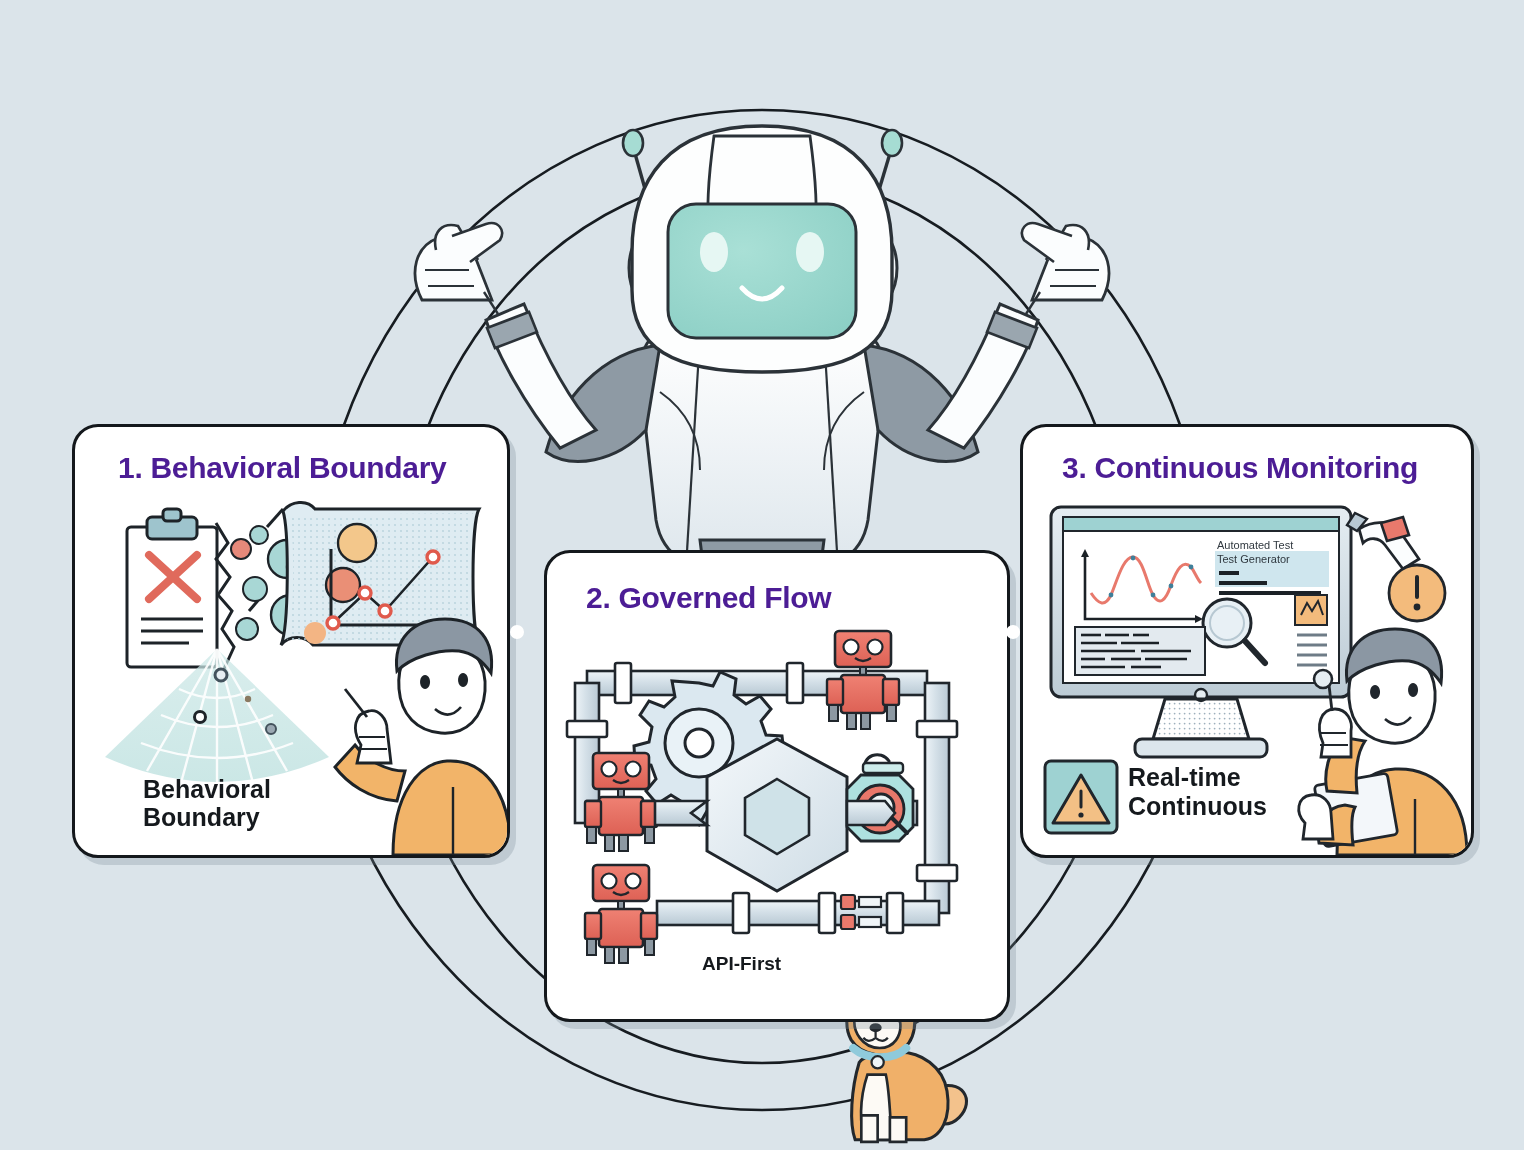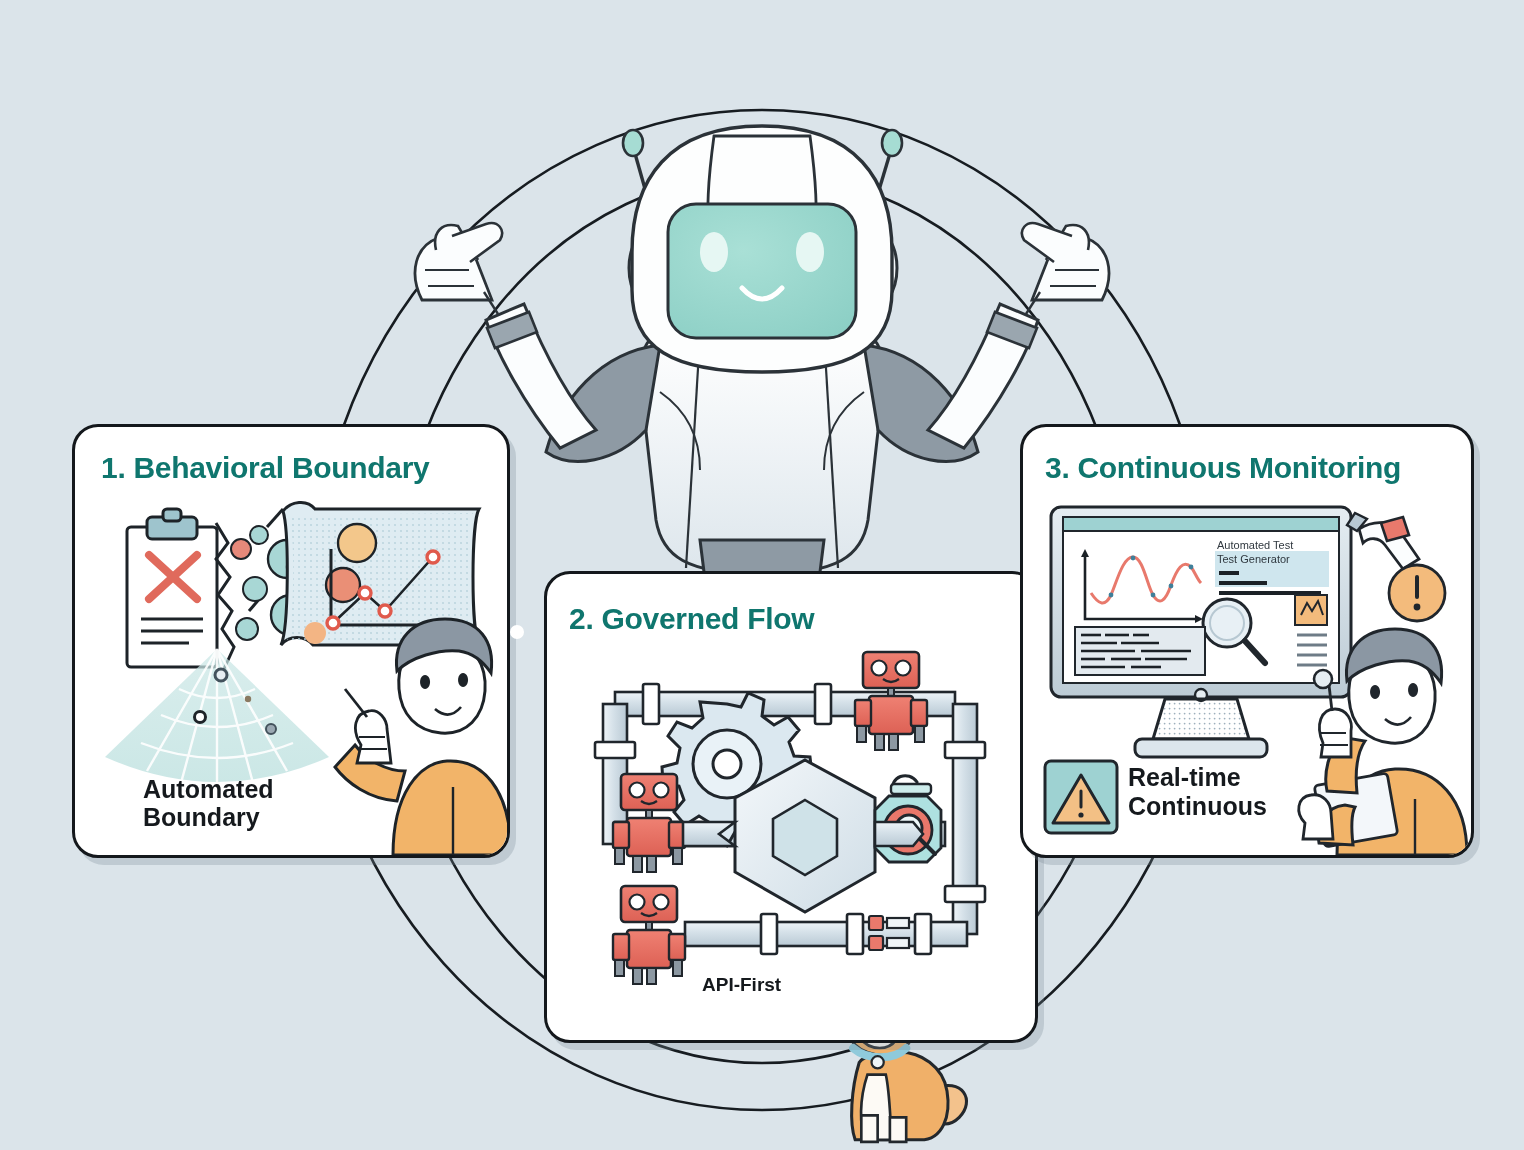--- a/index.html
+++ b/index.html
@@ -16,29 +16,30 @@
   
   .card{
     position:absolute;
     background:#ffffff;
     border:3px solid #14181c;
     border-radius:26px;
     box-shadow:6px 7px 0 rgba(120,135,148,.28);
     overflow:hidden;
   }
   #card1{left:72px;  top:424px; width:432px; height:428px;}
-  #card2{left:544px; top:571px; width:460px; height:466px;padding-left:28px;}
+  #card2{left:544px; top:550px; width:460px; height:466px;}
   #card3{left:1020px;top:424px; width:448px; height:428px;}
 
   .card-title{
     position:absolute;
     font-weight:bold;
-    color:#0f766e;
+    color:#4c1d95;
     letter-spacing:-.3px;
     white-space:nowrap;
+    margin-left:17px;
   }
   #card1 .card-title{left:26px; top:24px; font-size:30px;}
   #card2 .card-title{left:22px; top:28px; font-size:30px;}
   #card3 .card-title{left:22px; top:24px; font-size:30px;text-align:right;}
 
   .card-caption{
     position:absolute;
     font-weight:bold;
     color:#15191d;
     font-size:25px;
@@ -257,21 +258,21 @@
         <path d="M318 428 C318 366 344 336 372 334 C406 332 436 360 436 428 Z" fill="#f2b469" stroke="#1d2328" stroke-width="3"></path>
         <path d="M378 360 L378 428" fill="none" stroke="#1d2328" stroke-width="2.4"></path>
 
         <path d="M322 374 C294 372 272 356 260 340 L280 318 C292 334 312 344 330 344 Z" fill="#f2b469" stroke="#1d2328" stroke-width="3"></path>
 
         <path d="M286 318 C276 302 280 286 294 284 C304 282 312 292 312 302 L316 336 L282 336 Z" fill="#ffffff" stroke="#1d2328" stroke-width="2.8"></path>
         <path d="M292 290 L270 262" fill="none" stroke="#1d2328" stroke-width="2.8"></path>
         <path d="M284 310 h26 M284 322 h28" fill="none" stroke="#1d2328" stroke-width="2.2"></path>
       </g>
     </svg>
-    <div class="card-caption" id="cap1">Automated
+    <div class="card-caption" id="cap1">Behavioral
 Boundary</div>
   </div>
 
   <div class="card" id="card2">
     <div class="card-title">2. Governed Flow</div>
     <svg width="460" height="466" viewBox="0 0 460 466">
       <defs>
         <linearGradient id="pipeH" x1="0" y1="0" x2="0" y2="1">
           <stop offset="0" stop-color="#eef4f8"></stop>
             <stop offset=".45" stop-color="#d4e0e8"></stop>

